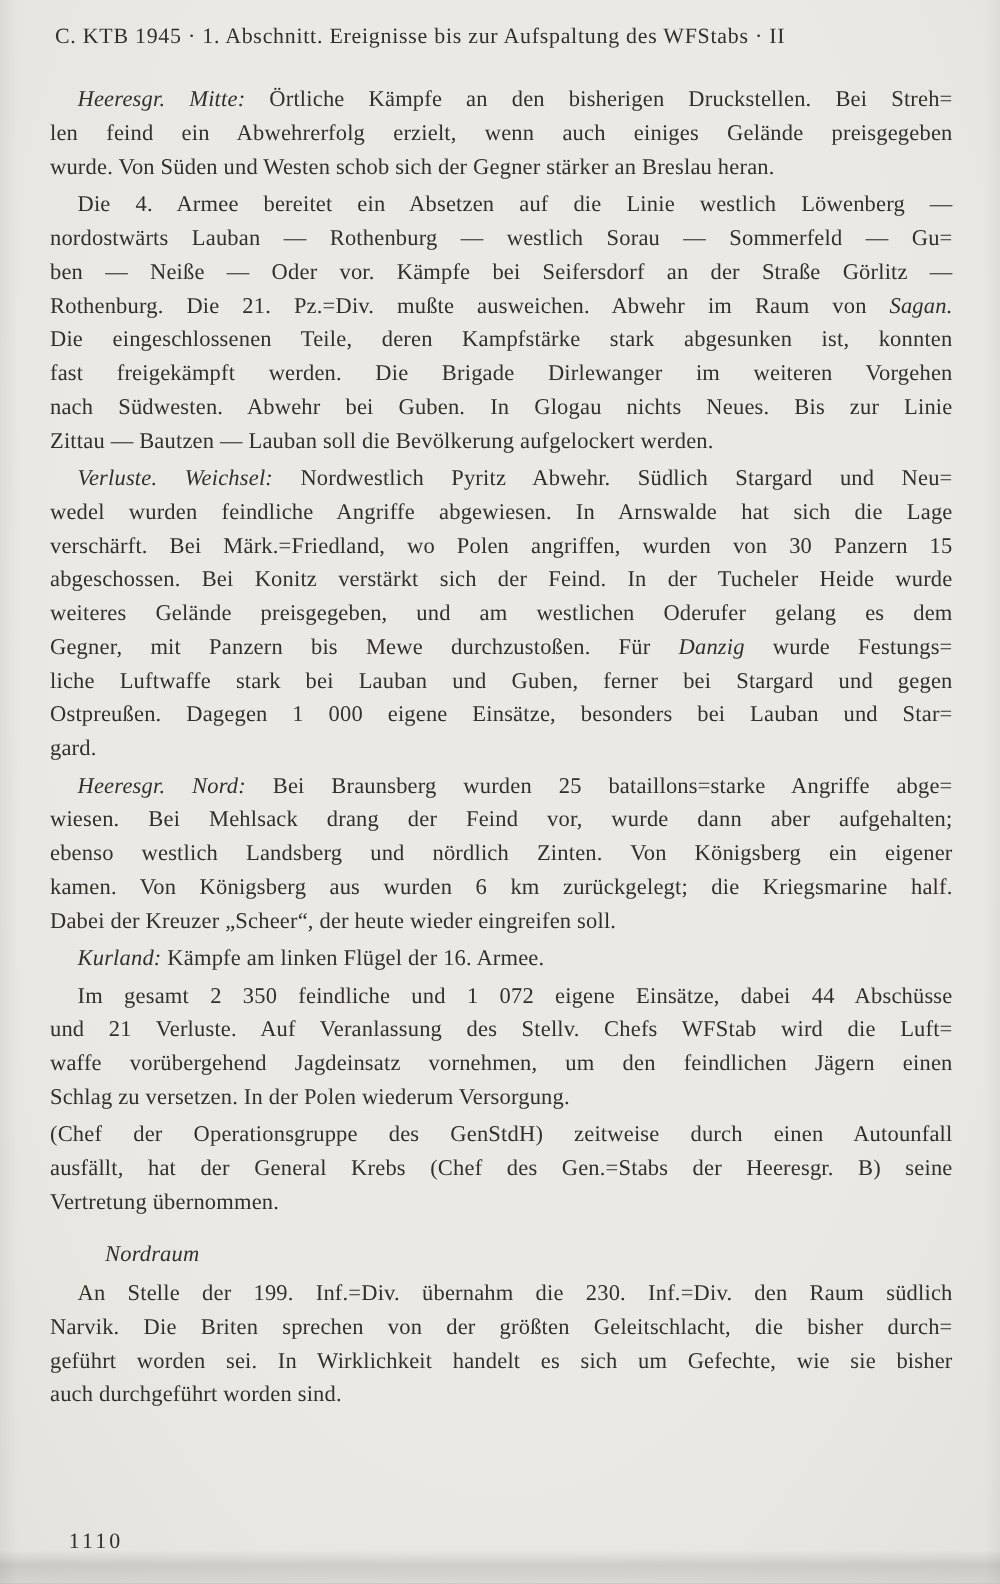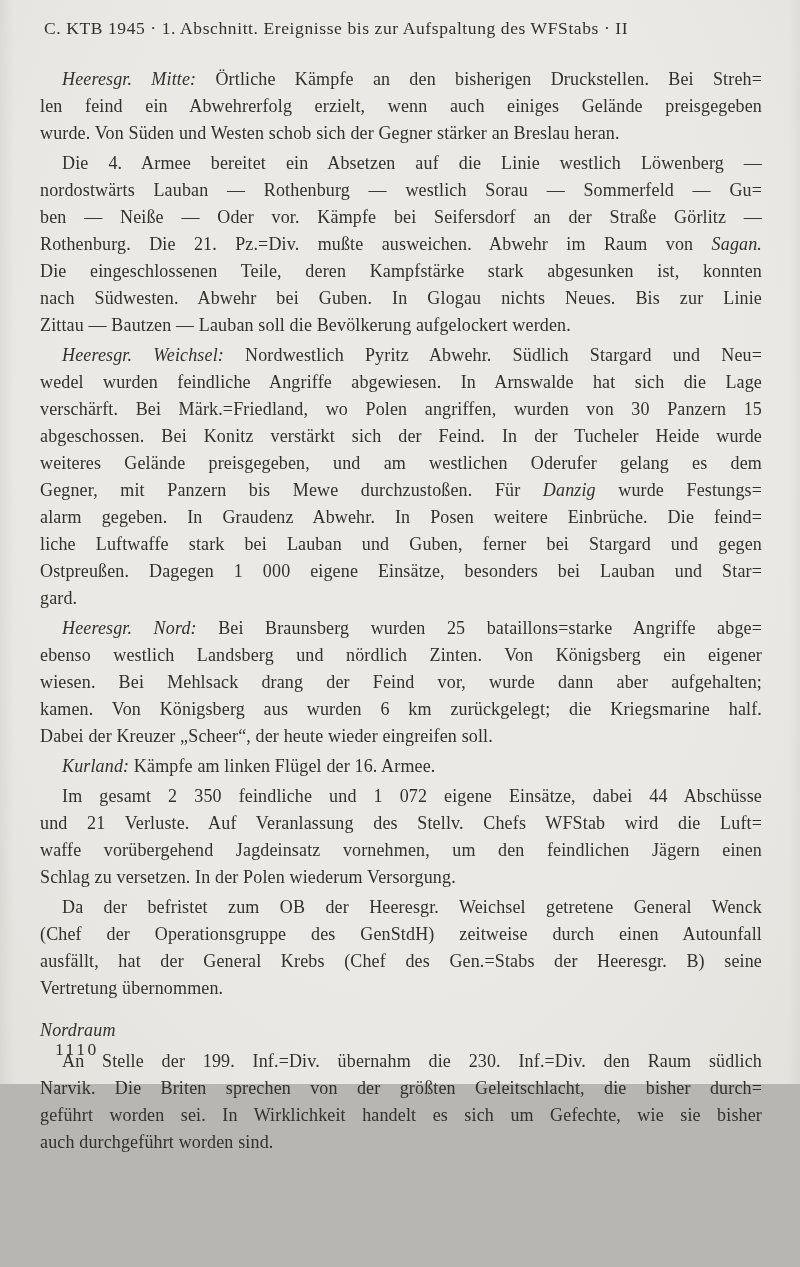--- a/index.html
+++ b/index.html
@@ -4,21 +4,21 @@
 <style>
   html, body { margin: 0; padding: 0; }
   body {
     width: 800px; height: 1267px;
     font-family: "Liberation Serif", "DejaVu Serif", serif;
     background: #b7b6b2;
     overflow: hidden;
   }
   .page {
     position: relative;
-    width: 800px; height: 1084px;
+    width: 800px; height: 1267px;
     background:
       linear-gradient(to bottom, rgba(0,0,0,0) 1240px, rgba(90,88,84,0.18) 1252px, rgba(90,88,84,0.10) 1267px),
       linear-gradient(to right, rgba(120,118,112,0.10) 0px, rgba(0,0,0,0) 14px, rgba(0,0,0,0) 788px, rgba(120,118,112,0.08) 800px),
       radial-gradient(ellipse at 50% 40%, #eae9e5 60%, #e3e2dd 100%);
     color: #343029;
     box-sizing: border-box;
   }
   .running-header {
     padding: 16px 40px 0 44px;
     font-size: 17.5px;
@@ -32,21 +32,21 @@
     line-height: 27px;
     letter-spacing: 0.15px;
   }
   .para { margin: 0 0 3px 0; }
   .line {
     text-align: justify;
     text-align-last: justify;
   }
   .line.last { text-align-last: left; }
   .line.first { text-indent: 22px; }
-  .para.heading { margin-top: 15px; margin-bottom: 4px; }
+  .para.heading { margin-top: 15px; margin-bottom: 4px; margin-left: 44px; }
   .para.heading .line { text-align-last: left; }
   .it { font-style: italic; }
   .page-number {
     position: absolute;
     left: 55px;
     bottom: 24px;
     font-size: 17.5px;
     letter-spacing: 2.5px;
     margin-top: 12px;
   }
@@ -62,53 +62,52 @@
         <div class="line first"><span class="it">Heeresgr. Mitte:</span><span> Örtliche Kämpfe an den bisherigen Druckstellen. Bei Streh=</span></div>
         <div class="line"><span>len feind ein Abwehrerfolg erzielt, wenn auch einiges Gelände preisgegeben</span></div>
         <div class="line last"><span>wurde. Von Süden und Westen schob sich der Gegner stärker an Breslau heran.</span></div>
       </div>
       <div class="para body">
         <div class="line first"><span>Die 4. Armee bereitet ein Absetzen auf die Linie westlich Löwenberg —</span></div>
         <div class="line"><span>nordostwärts Lauban — Rothenburg — westlich Sorau — Sommerfeld — Gu=</span></div>
         <div class="line"><span>ben — Neiße — Oder vor. Kämpfe bei Seifersdorf an der Straße Görlitz —</span></div>
         <div class="line"><span>Rothenburg. Die 21. Pz.=Div. mußte ausweichen. Abwehr im Raum von </span><span class="it">Sagan.</span></div>
         <div class="line"><span>Die eingeschlossenen Teile, deren Kampfstärke stark abgesunken ist, konnten</span></div>
+        <div class="line"><span>fast freigekämpft werden. Die Brigade Dirlewanger im weiteren Vorgehen</span></div>
         <div class="line"><span>nach Südwesten. Abwehr bei Guben. In Glogau nichts Neues. Bis zur Linie</span></div>
         <div class="line last"><span>Zittau — Bautzen — Lauban soll die Bevölkerung aufgelockert werden.</span></div>
       </div>
       <div class="para body">
-        <div class="line first"><span class="it">Heeresgr. Weichsel:</span><span> Nordwestlich Pyritz Abwehr. Südlich Stargard und Neu=</span></div>
+        <div class="line first"><span class="it">Verluste. Weichsel:</span><span> Nordwestlich Pyritz Abwehr. Südlich Stargard und Neu=</span></div>
         <div class="line"><span>wedel wurden feindliche Angriffe abgewiesen. In Arnswalde hat sich die Lage</span></div>
         <div class="line"><span>verschärft. Bei Märk.=Friedland, wo Polen angriffen, wurden von 30 Panzern 15</span></div>
         <div class="line"><span>abgeschossen. Bei Konitz verstärkt sich der Feind. In der Tucheler Heide wurde</span></div>
         <div class="line"><span>weiteres Gelände preisgegeben, und am westlichen Oderufer gelang es dem</span></div>
         <div class="line"><span>Gegner, mit Panzern bis Mewe durchzustoßen. Für </span><span class="it">Danzig</span><span> wurde Festungs=</span></div>
-        <div class="line"><span>alarm gegeben. In Graudenz Abwehr. In Posen weitere Einbrüche. Die feind=</span></div>
         <div class="line"><span>liche Luftwaffe stark bei Lauban und Guben, ferner bei Stargard und gegen</span></div>
         <div class="line"><span>Ostpreußen. Dagegen 1 000 eigene Einsätze, besonders bei Lauban und Star=</span></div>
         <div class="line last"><span>gard.</span></div>
       </div>
       <div class="para body">
         <div class="line first"><span class="it">Heeresgr. Nord:</span><span> Bei Braunsberg wurden 25 bataillons=starke Angriffe abge=</span></div>
+        <div class="line"><span>wiesen. Bei Mehlsack drang der Feind vor, wurde dann aber aufgehalten;</span></div>
         <div class="line"><span>ebenso westlich Landsberg und nördlich Zinten. Von Königsberg ein eigener</span></div>
-        <div class="line"><span>wiesen. Bei Mehlsack drang der Feind vor, wurde dann aber aufgehalten;</span></div>
         <div class="line"><span>kamen. Von Königsberg aus wurden 6 km zurückgelegt; die Kriegsmarine half.</span></div>
         <div class="line last"><span>Dabei der Kreuzer „Scheer“, der heute wieder eingreifen soll.</span></div>
       </div>
       <div class="para body">
         <div class="line last first"><span class="it">Kurland:</span><span> Kämpfe am linken Flügel der 16. Armee.</span></div>
       </div>
       <div class="para body">
         <div class="line first"><span>Im gesamt 2 350 feindliche und 1 072 eigene Einsätze, dabei 44 Abschüsse</span></div>
         <div class="line"><span>und 21 Verluste. Auf Veranlassung des Stellv. Chefs WFStab wird die Luft=</span></div>
         <div class="line"><span>waffe vorübergehend Jagdeinsatz vornehmen, um den feindlichen Jägern einen</span></div>
         <div class="line last"><span>Schlag zu versetzen. In der Polen wiederum Versorgung.</span></div>
       </div>
       <div class="para body">
-        <div class="line first"><span>Da der befristet zum OB der Heeresgr. Weichsel getretene General Wenck</span></div>
         <div class="line"><span>(Chef der Operationsgruppe des GenStdH) zeitweise durch einen Autounfall</span></div>
         <div class="line"><span>ausfällt, hat der General Krebs (Chef des Gen.=Stabs der Heeresgr. B) seine</span></div>
         <div class="line last"><span>Vertretung übernommen.</span></div>
       </div>
       <div class="para heading">
         <div class="line last"><span class="it">Nordraum</span></div>
       </div>
       <div class="para body">
         <div class="line first"><span>An Stelle der 199. Inf.=Div. übernahm die 230. Inf.=Div. den Raum südlich</span></div>
         <div class="line"><span>Narvik. Die Briten sprechen von der größten Geleitschlacht, die bisher durch=</span></div>

